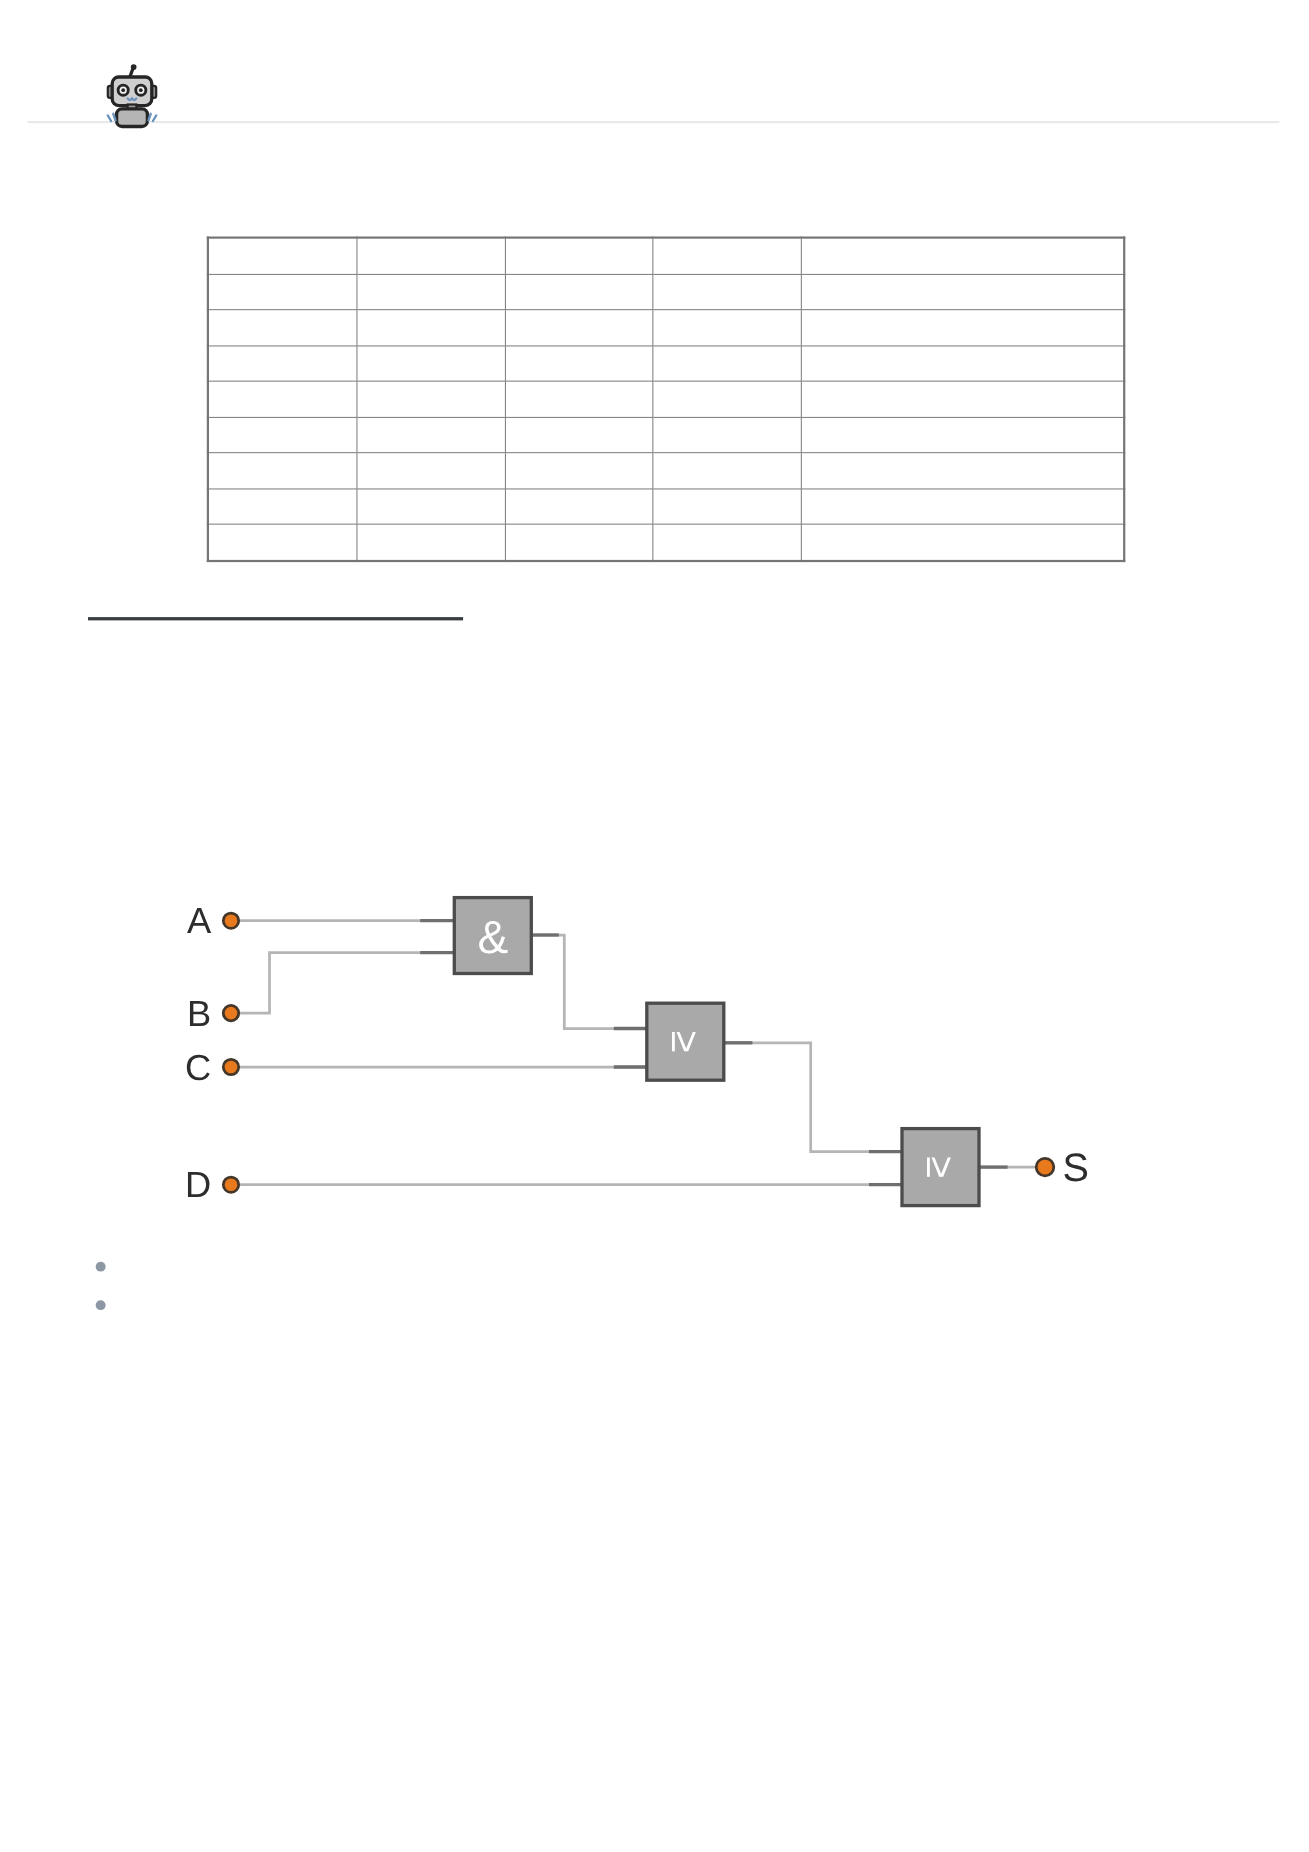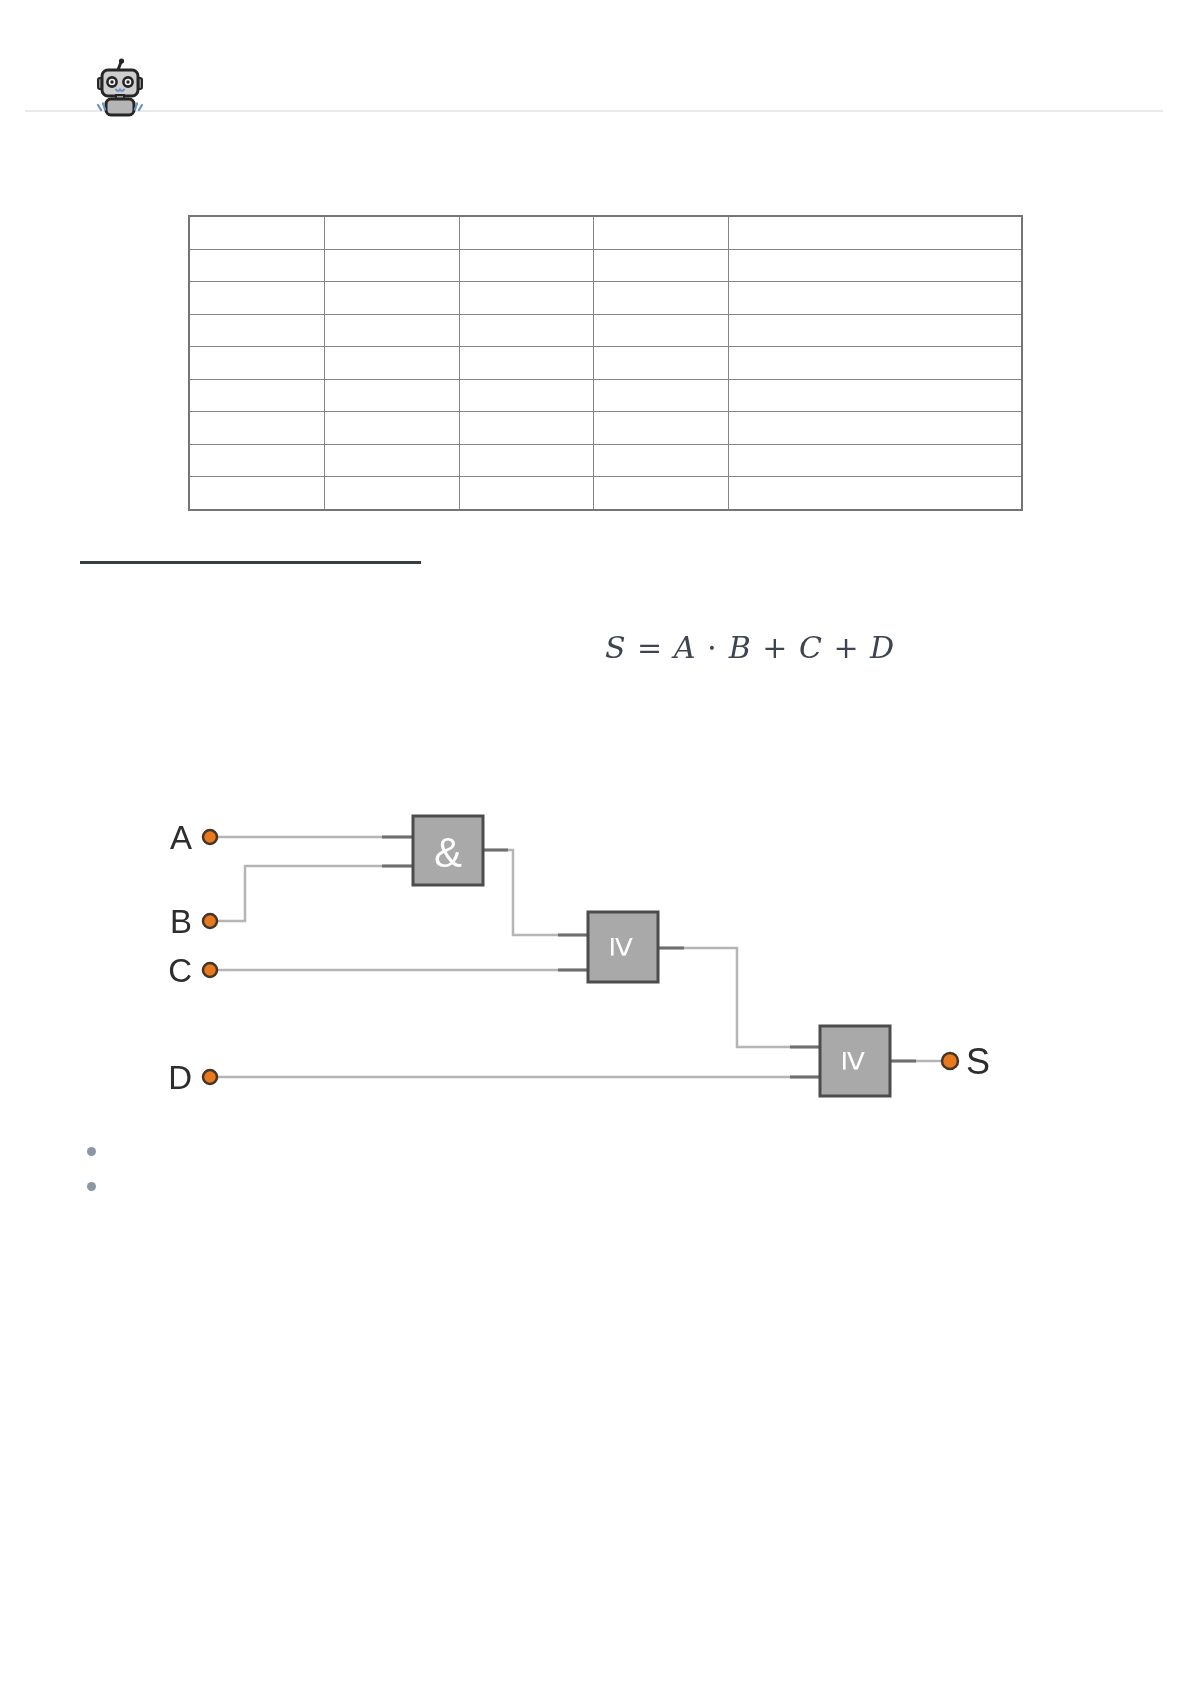--- a/index.html
+++ b/index.html
@@ -173,21 +173,20 @@
           <td></td>
           <td></td>
           <td></td>
           <td></td>
         </tr>
       </tbody>
   </table>
 
   <div id="heading-underline"></div>
 
-  <div id="formula">S = A ⋅ B + C + D</div>
 
   <svg id="circuit" viewBox="0 0 1190 1684">
 
     <g stroke="#b5b5b5" stroke-width="2.5" fill="none">
       <path d="M218 837 H413"></path>
       <path d="M218 921 H245 V866 H413"></path>
       <path d="M218 970 H588"></path>
       <path d="M483 850 H513 V935 H588"></path>
       <path d="M658 948 H737 V1047 H820"></path>
       <path d="M218 1077 H820"></path>

